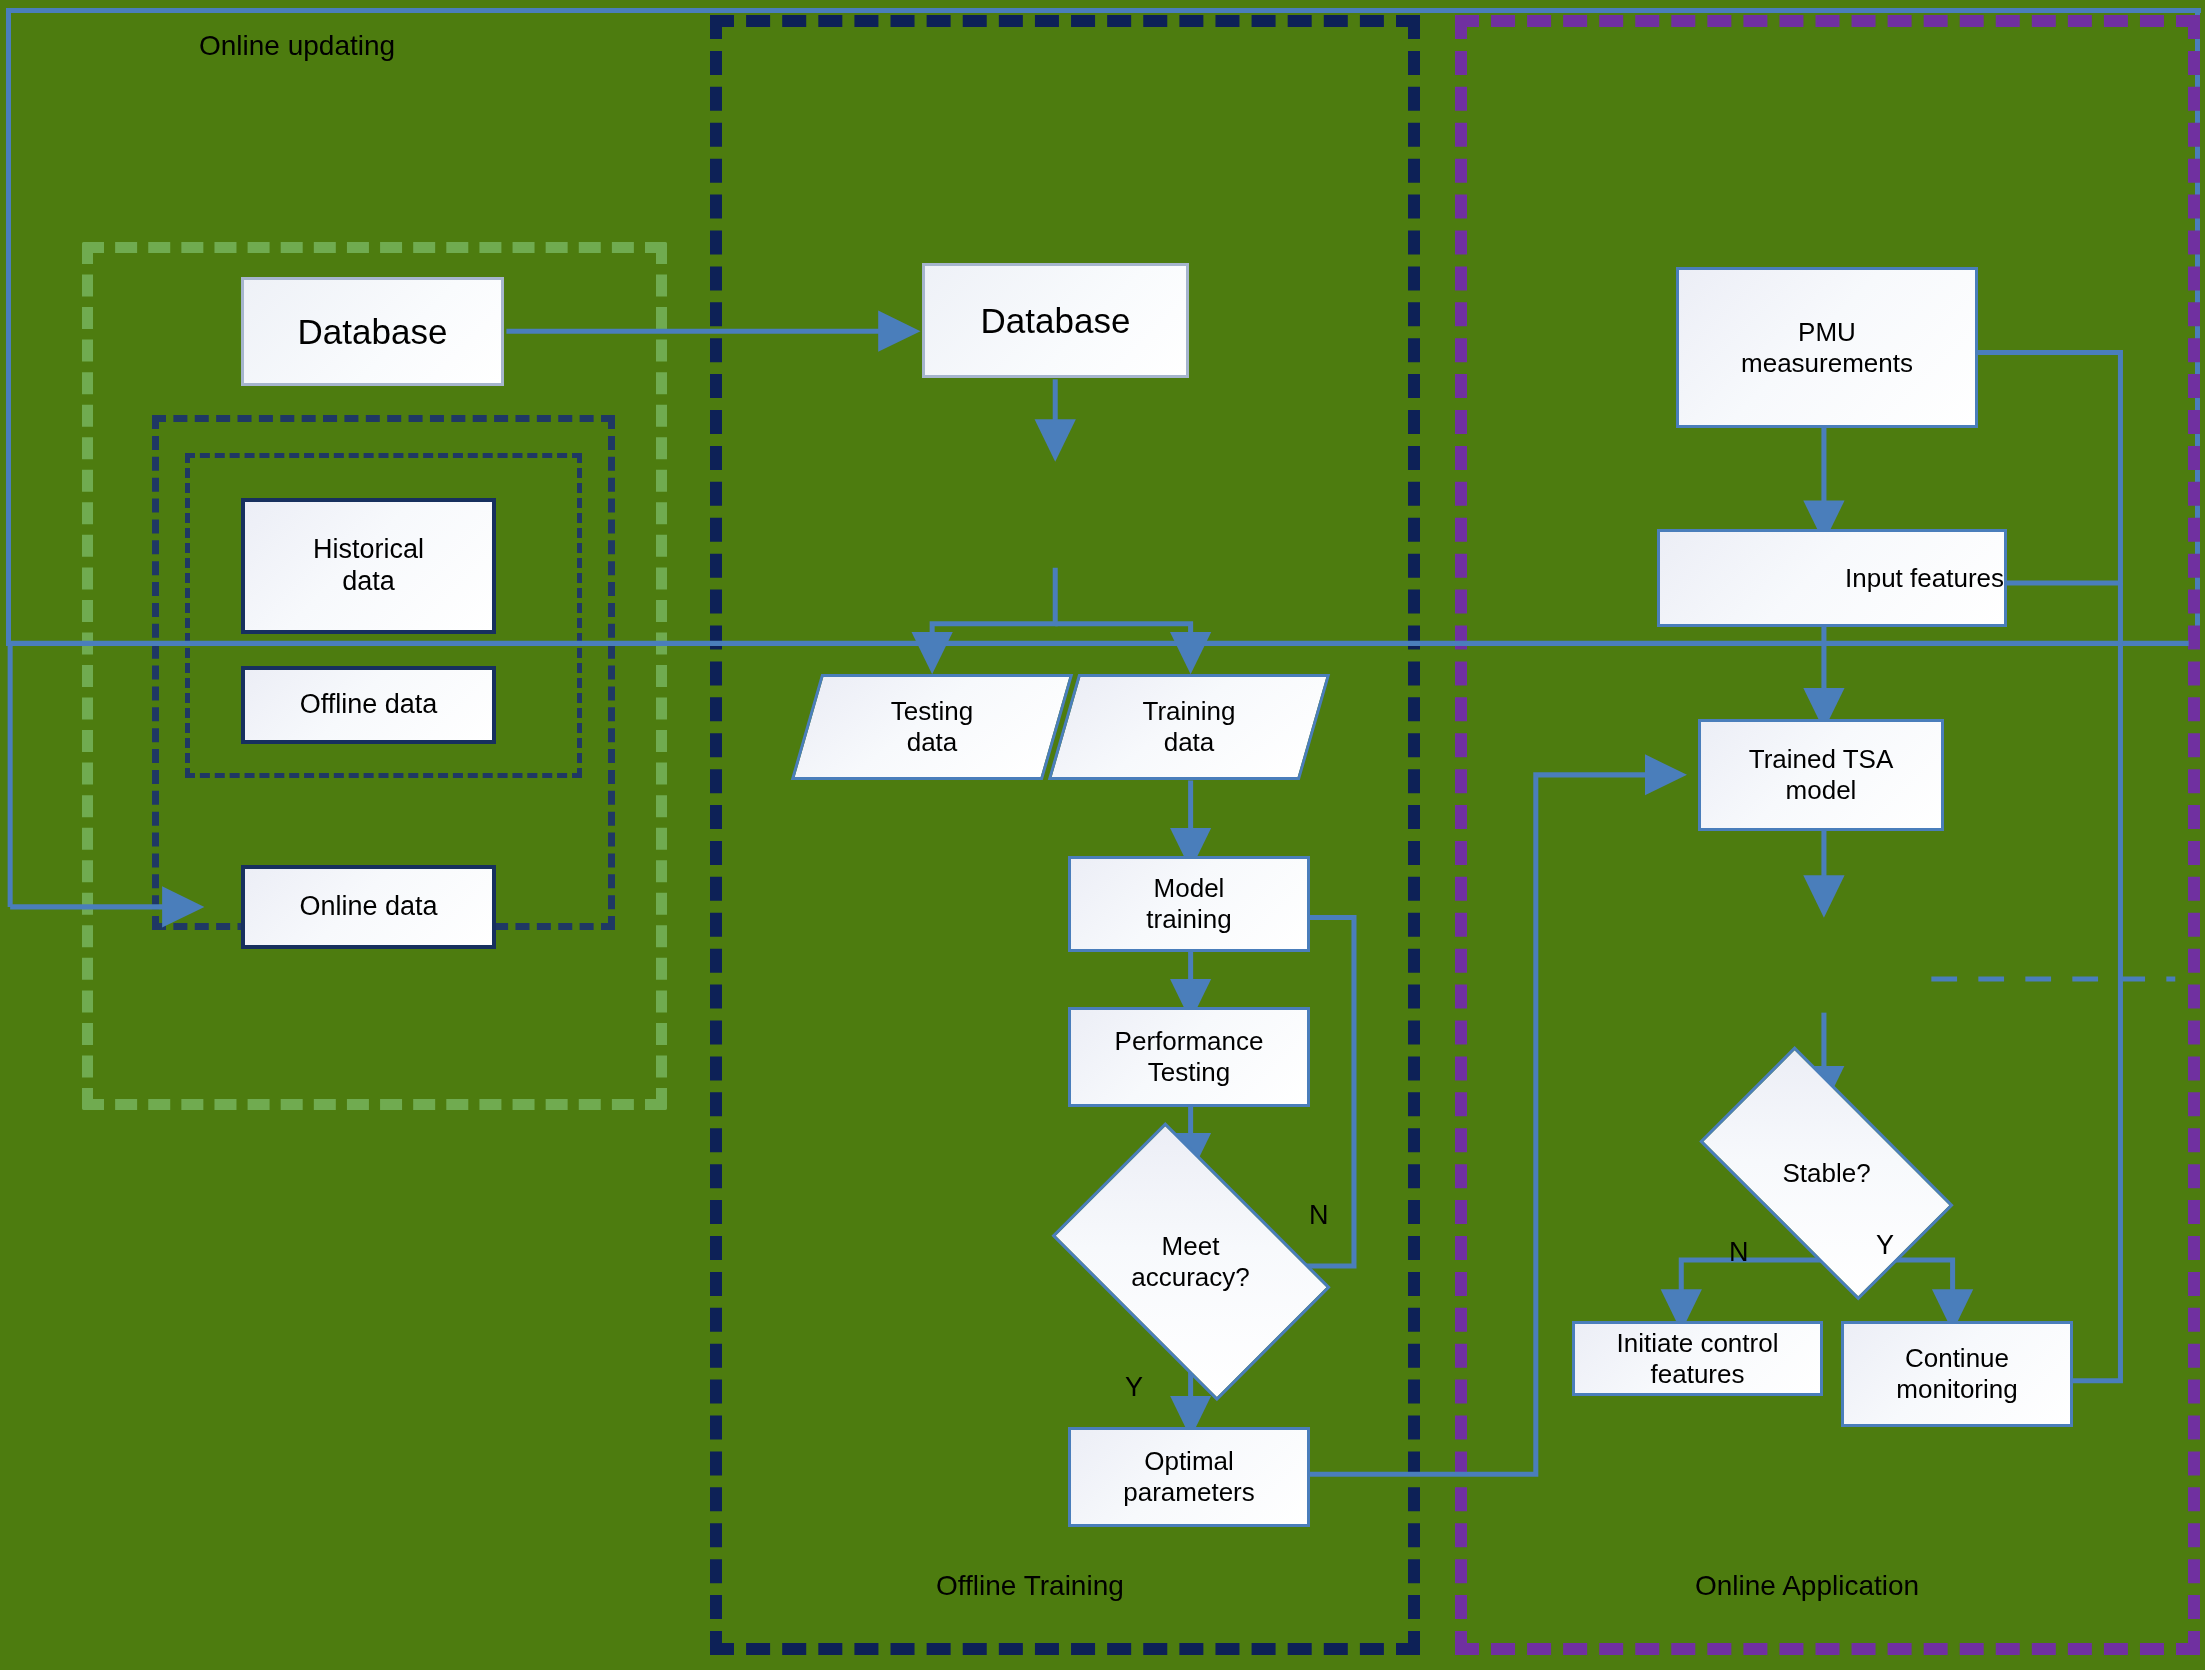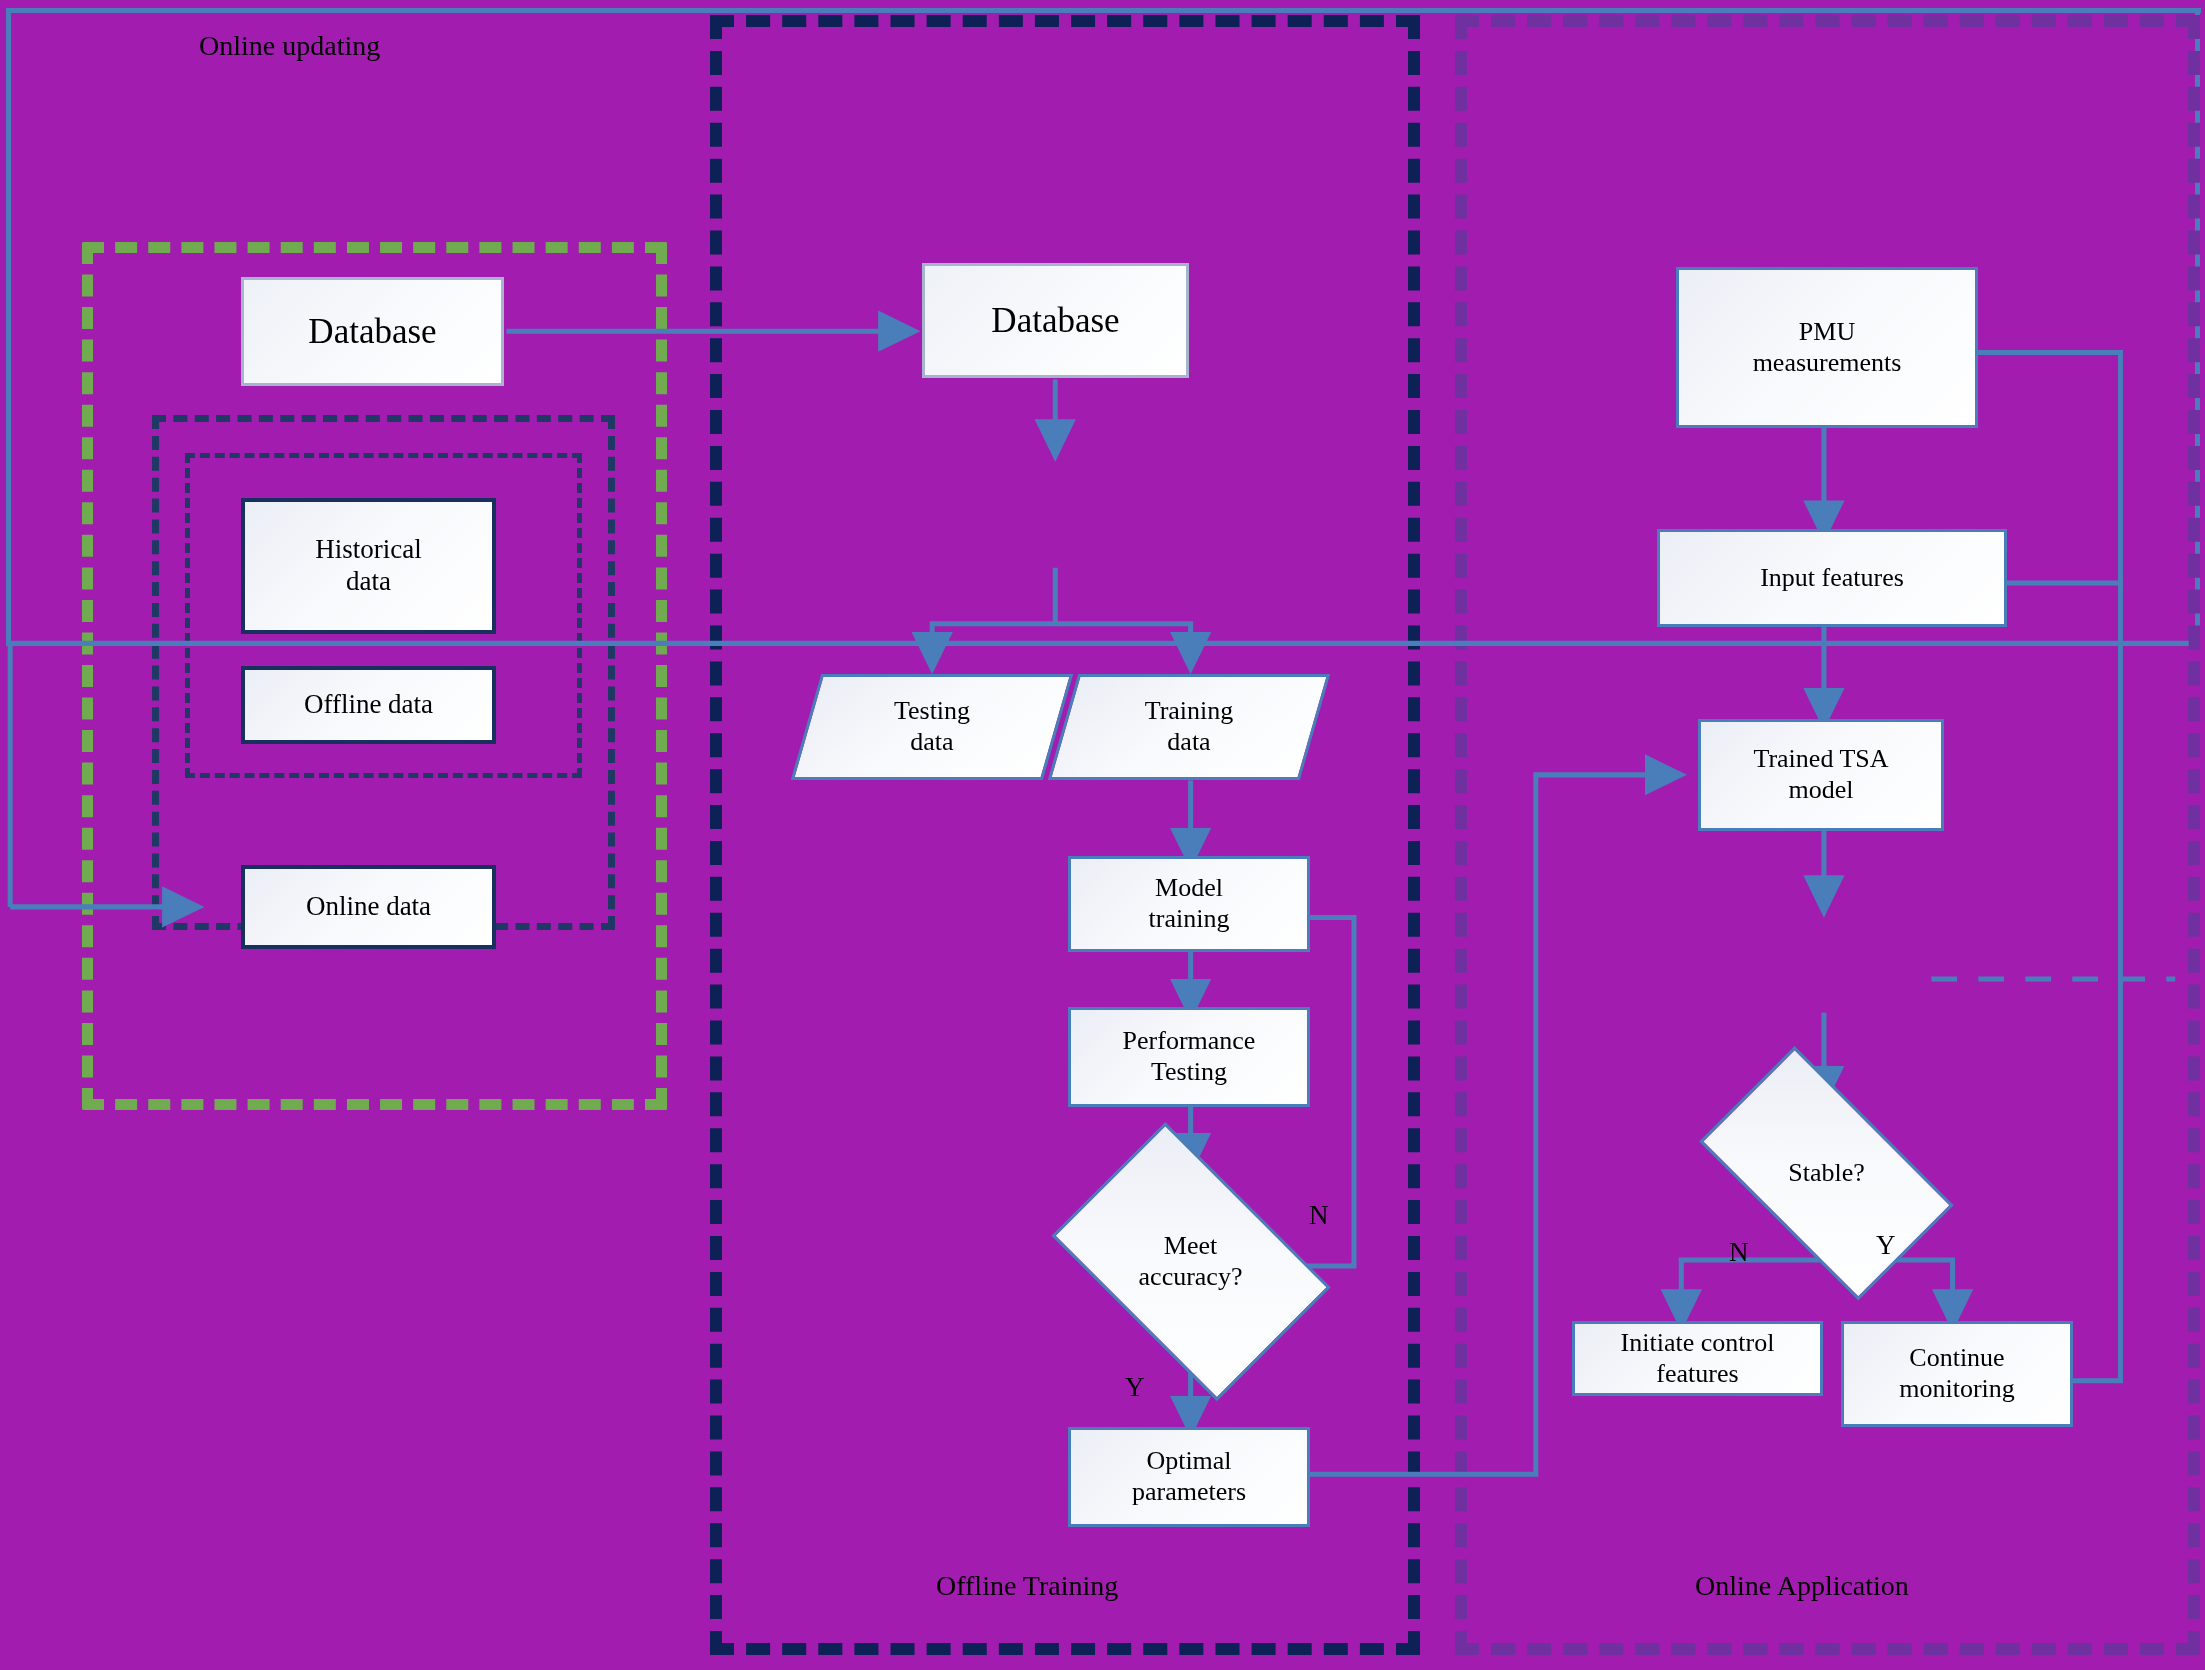--- a/index.html
+++ b/index.html
@@ -1,20 +1,20 @@
 <!DOCTYPE html>
 <html style="font-size:9px"><head>
 <meta charset="utf-8">
 <style>
   html,body{margin:0;padding:0;background:#ffffff;}
   #root{
     position:relative;
     width:2205px;height:1670px;
-    background:#a21caf;
-    font-family:Liberation Serif, serif;
+    background:#4d7c0f;
+    font-family:Liberation Sans, sans-serif;
     overflow:hidden;
   }
   svg.layer{position:absolute;left:0;top:0;width:2205px;height:1670px;pointer-events:none;}
 
   
   .frame{position:absolute;box-sizing:border-box;}
   .frame-online-updating{border:5px solid #4a7ebb;}
   .frame-green{border:11.2px dashed #70ab50;border-radius:2.2px;}
   .frame-navy-outer{border:7.3px dashed #1f3864;}
   .frame-navy-inner{border:5px dashed #1f3864;}
@@ -214,21 +214,21 @@
     </span>
   </div>
 
   <div class="node node-proc" style="left:1676px;top:267px;width:302px;height:161px;">
     <span>
       <span>PMU</span><br>
       <span>measurements</span>
     </span>
   </div>
 
-  <div class="node node-proc" style="left:1657px;top:529px;width:350px;height:98px;">
+  <div class="node node-proc" style="left:1657px;top:529px;width:350px;height:98px;justify-content:flex-end;">
     <span>Input features</span>
   </div>
 
   <div class="node node-proc" style="left:1698px;top:719px;width:246px;height:112px;">
     <span>
       <span>Trained TSA</span><br>
       <span>model</span>
     </span>
   </div>
 

